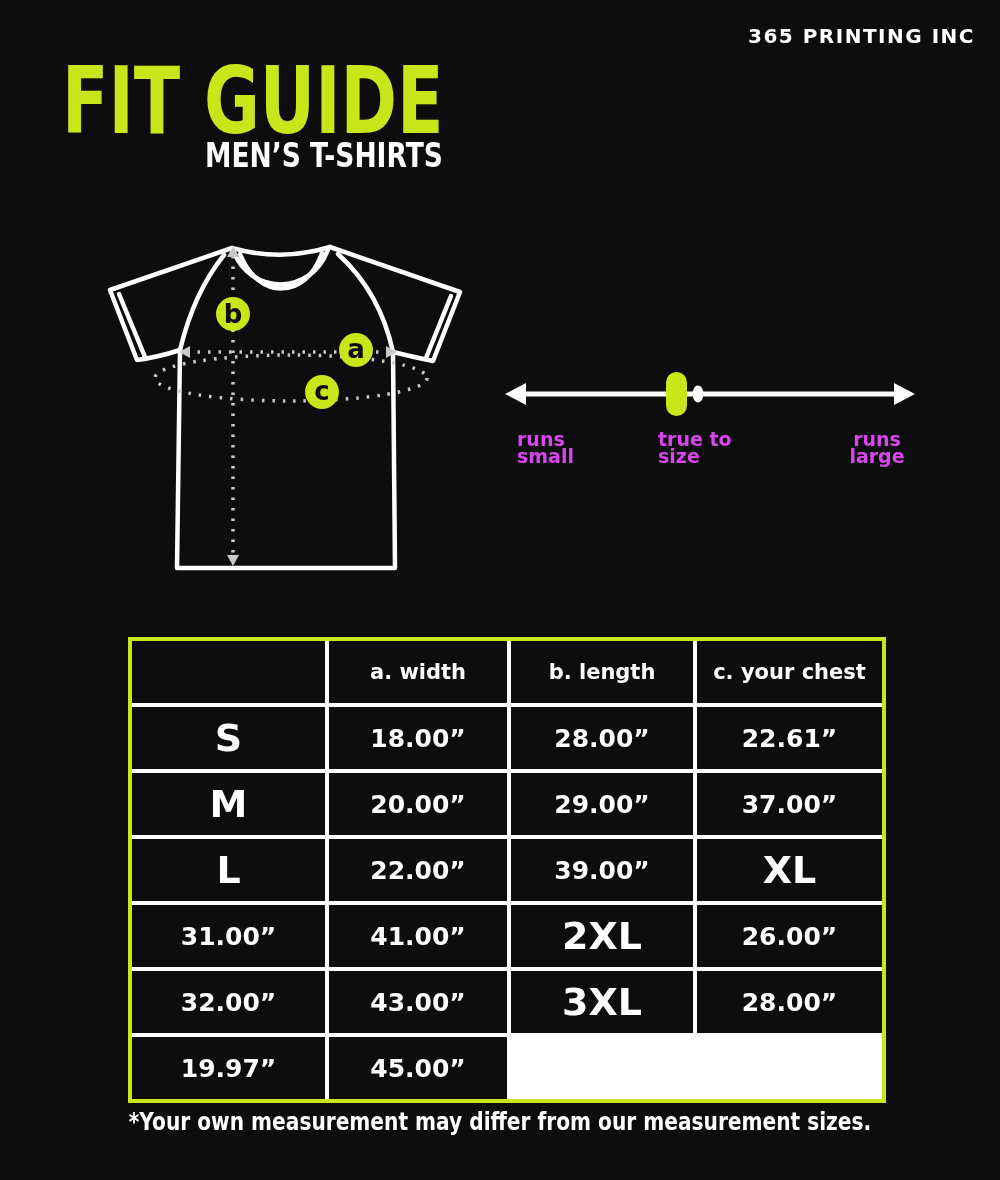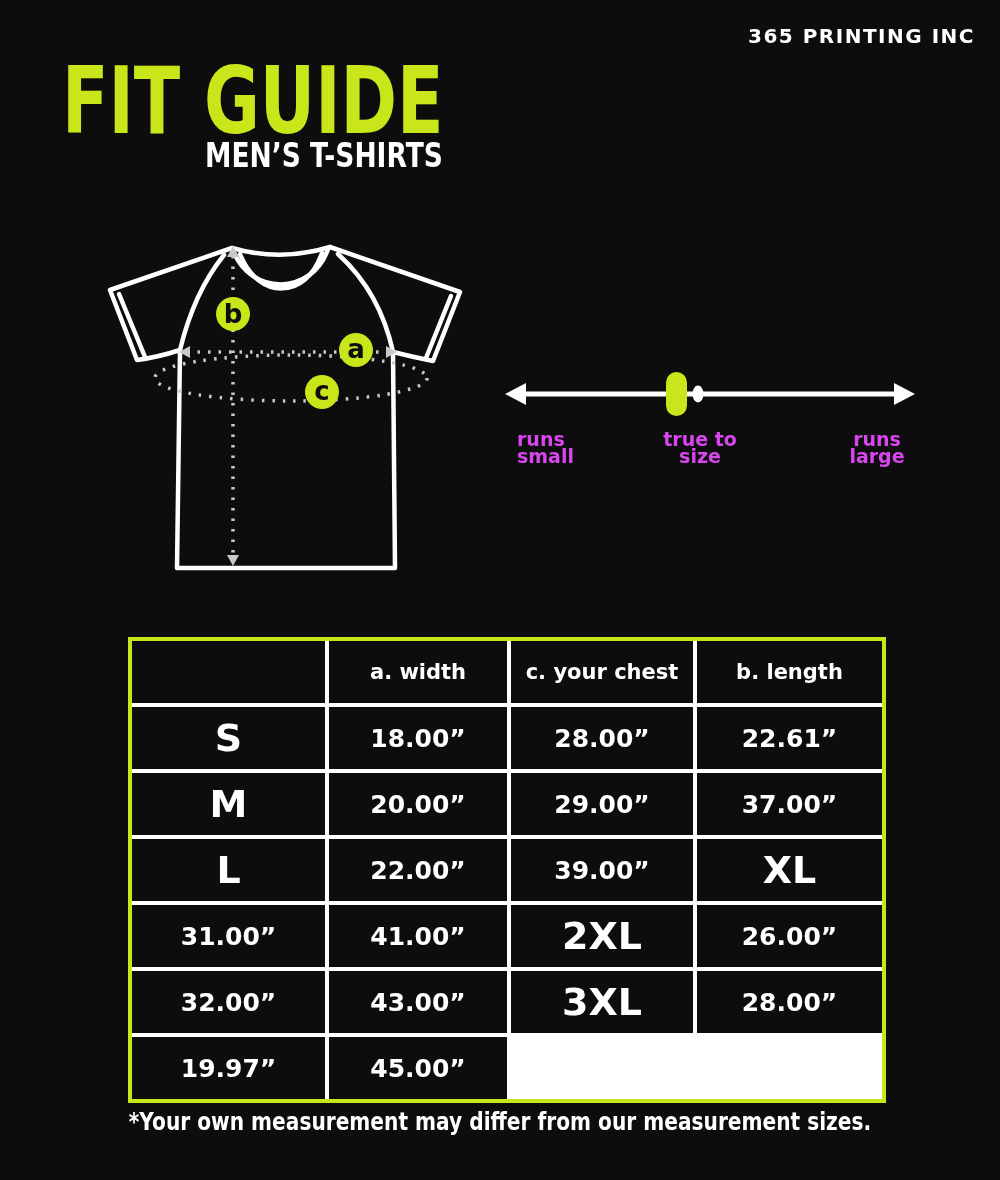--- a/index.html
+++ b/index.html
@@ -44,21 +44,21 @@
   .scale-svg{left:500px;top:355px;}
 
   .scale-label{
     top:431px;
     font-size:19px;font-weight:bold;
     line-height:17px;
     color:#d946ef;
     white-space:pre-line;
   }
   .scale-label.left{left:517px;text-align:left;}
-  .scale-label.center{left:640px;width:120px;text-align:center;}
+  .scale-label.center{left:658px;width:120px;}
   .scale-label.right{left:817px;width:120px;text-align:center;}
 
   .size-table{
     left:128px;top:637px;
     width:750px;height:458px;
     display:grid;
     grid-template-columns:192fr 177fr 181fr 184fr;
     grid-template-rows:repeat(7,1fr);
     gap:4px;
     background:#ffffff;
@@ -147,22 +147,22 @@
 <div class="abs scale-label left">runs
 small</div>
 <div class="abs scale-label center">true to
 size</div>
 <div class="abs scale-label right">runs
 large</div>
 
 <div class="abs size-table">
   <div class="cell th"></div>
   <div class="cell th">a. width</div>
+  <div class="cell th">b. length</div>
   <div class="cell th">c. your chest</div>
-  <div class="cell th">b. length</div>
 
   <div class="cell size">S</div>
   <div class="cell val">18.00”</div>
   <div class="cell val">28.00”</div>
   <div class="cell val">22.61”</div>
 
   <div class="cell size">M</div>
   <div class="cell val">20.00”</div>
   <div class="cell val">29.00”</div>
   <div class="cell val">37.00”</div>

